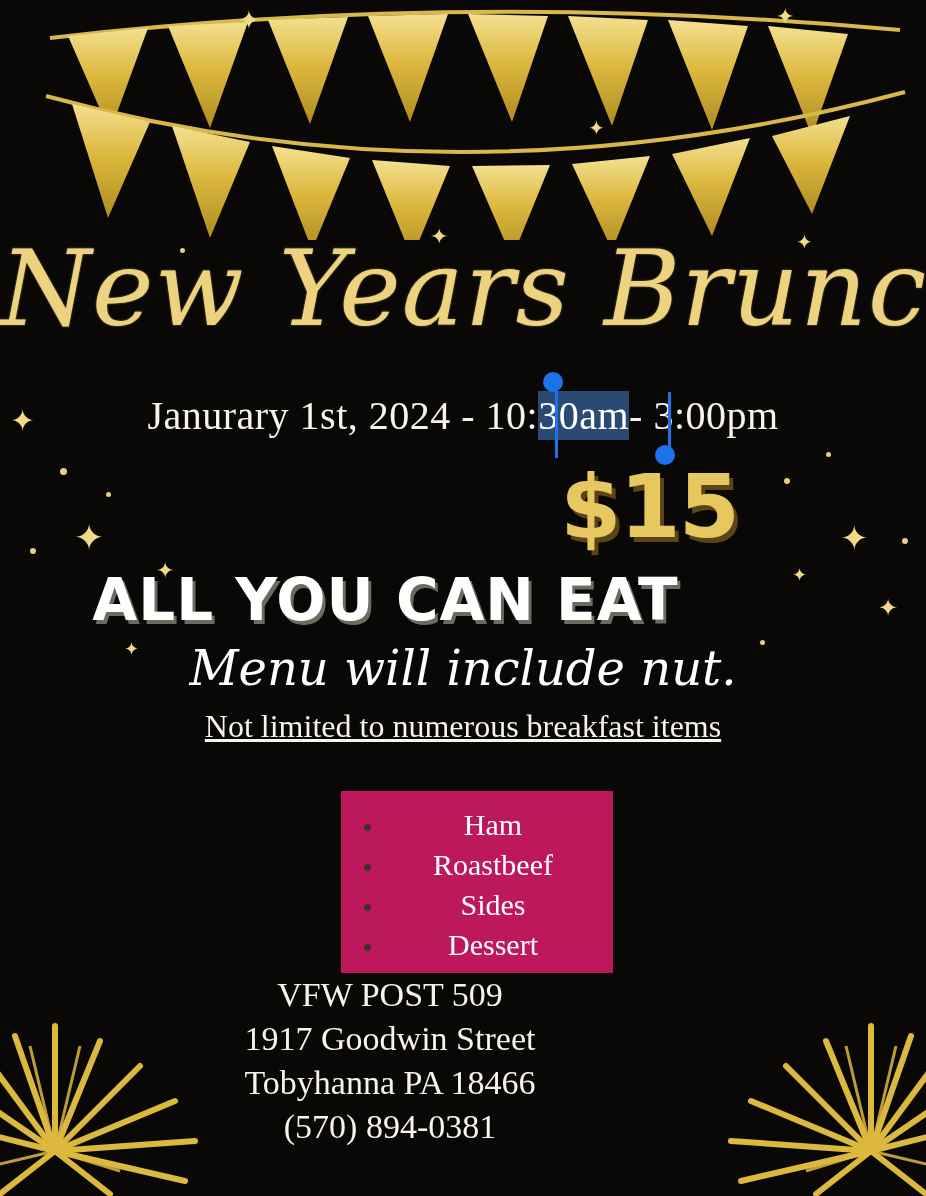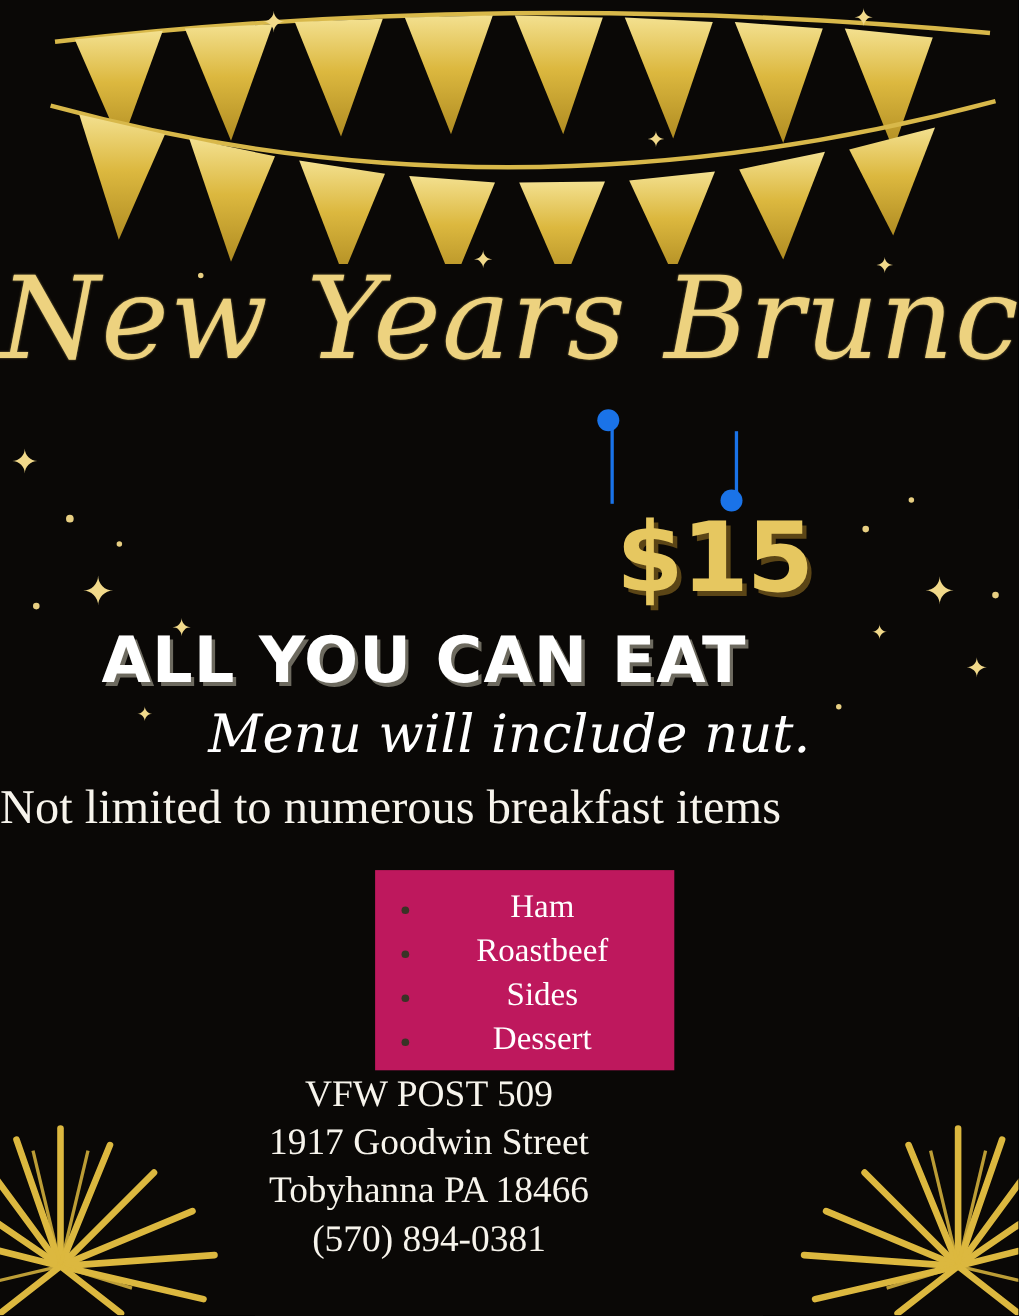--- a/index.html
+++ b/index.html
@@ -126,23 +126,25 @@
     font-size: 48px;
     color: #ffffff;
   }
 
   
   .subline {
     position: absolute;
     top: 708px;
     left: 0;
     width: 926px;
-    font-size: 44px;
+    text-align: center;
+    font-size: 32px;
     color: #f7f4ec;
     white-space: nowrap;
+    text-decoration: underline;
   }
 
   
   .menubox {
     position: absolute;
     top: 791px;
     left: 341px;
     width: 272px;
     height: 182px;
     background: #be185d;
@@ -237,20 +239,23 @@
   <span class="dot" style="left:106px;top:492px;width:5px;height:5px;"></span>
   <span class="dot" style="left:30px;top:548px;width:6px;height:6px;"></span>
   <span class="dot" style="left:784px;top:478px;width:6px;height:6px;"></span>
   <span class="dot" style="left:826px;top:452px;width:5px;height:5px;"></span>
   <span class="dot" style="left:902px;top:538px;width:6px;height:6px;"></span>
   <span class="dot" style="left:760px;top:640px;width:5px;height:5px;"></span>
   <span class="dot" style="left:180px;top:248px;width:5px;height:5px;"></span>
 
   <div class="title">New Years Brunch</div>
 
+  <div class="dateline">
+    <span>Janurary 1st, 2024 - 10:</span><span class="sel">30am</span><span>-  3:00pm</span>
+  </div>
 
   <div class="handle-stem" style="left:555px;top:386px;height:72px;"></div>
   <div class="handle" style="left:543px;top:372px;"></div>
   <div class="handle-stem" style="left:668px;top:392px;height:62px;"></div>
   <div class="handle" style="left:655px;top:445px;"></div>
 
   <div class="price">$15</div>
 
   <div class="aye">ALL YOU CAN EAT</div>
 

